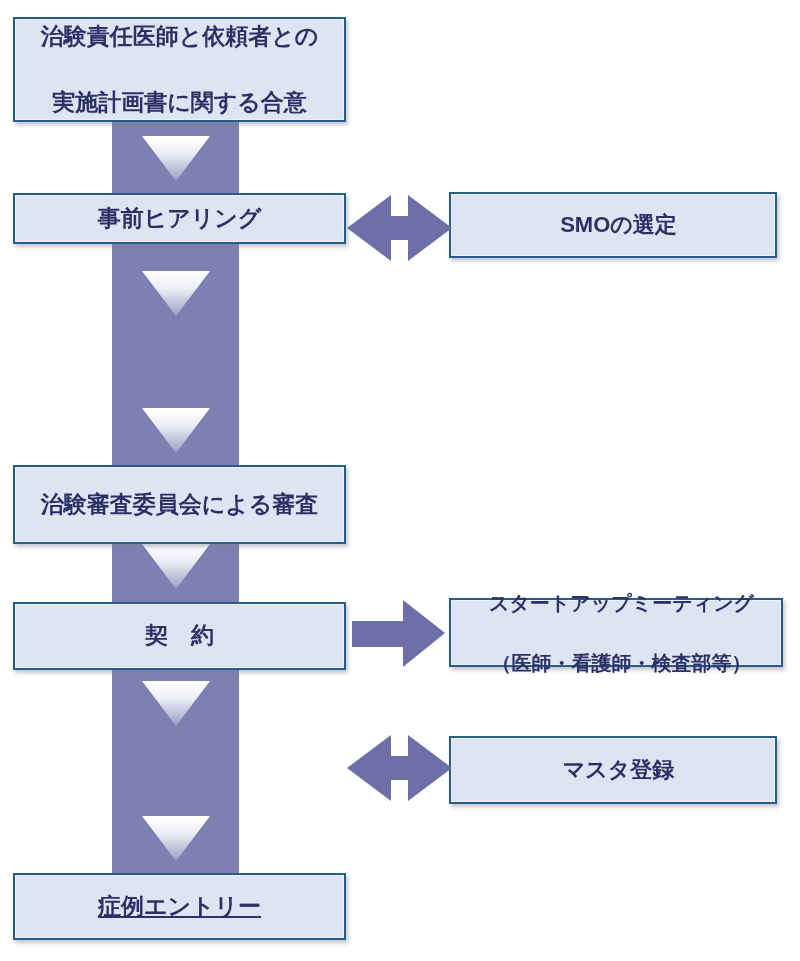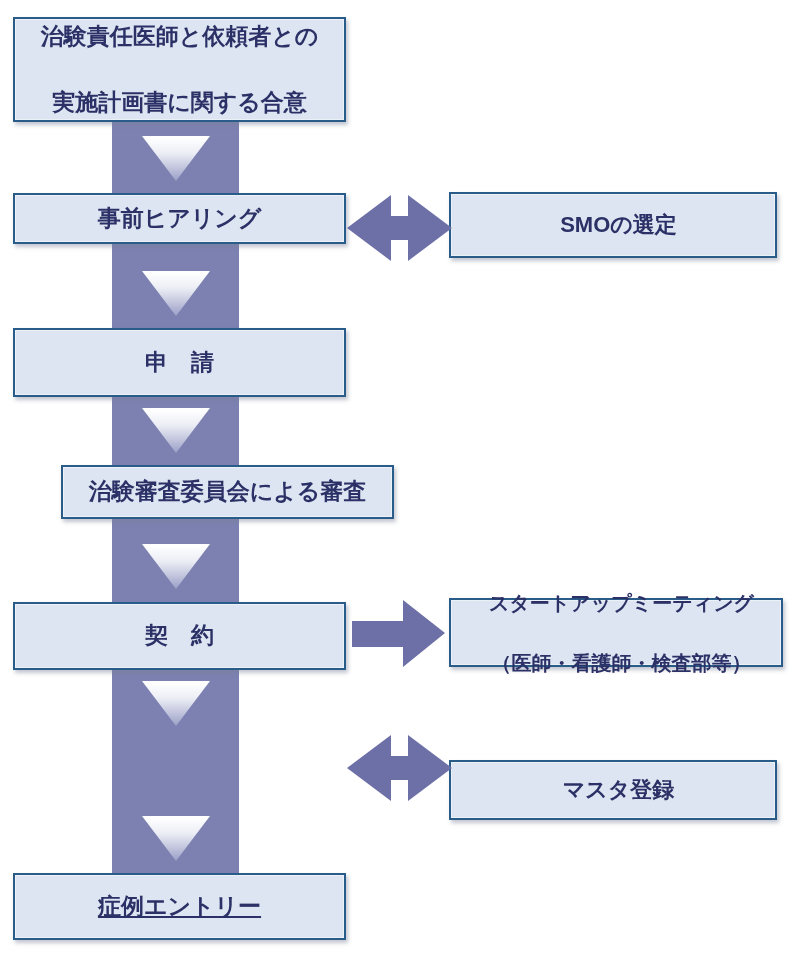--- a/index.html
+++ b/index.html
@@ -39,28 +39,28 @@
     font-weight:bold;
     text-align:center;
     line-height:1.45;
     gap:32px;
   }
   .box .ln{display:block;white-space:nowrap;}
   .left-col{left:13px;width:333px;font-size:23px;}
   .b1{top:17px;height:105px;}
   .b2{top:193px;height:51px;}
   .b3{top:328px;height:69px;}
-  .b4{top:465px;height:54px;margin-left:48px;}
+  .b4{top:465px;height:79px;}
   .b5{top:602px;height:68px;}
   .b6{top:737px;height:66px;}
   .b7{top:873px;height:67px;text-decoration:underline;}
   .right-col{left:449px;width:328px;font-size:22px;padding-left:11px;}
   .r1{top:192px;height:66px;}
   .r2{top:598px;height:69px;width:334px;font-size:20px;line-height:1.4;}
-  .r3{top:760px;height:60px;text-align:center;}
+  .r3{top:736px;height:68px;text-align:center;}
   
   .harrow{position:absolute;}
   .harrow svg{display:block;}
   .da1{left:347px;top:195px;}
   .ra1{left:352px;top:600px;}
   .da2{left:347px;top:735px;}
 </style>
 </head>
 <body>
 
@@ -74,23 +74,20 @@
   <div class="tri t4"></div>
   <div class="tri t5"></div>
   <div class="tri t6"></div>
 
   <div class="box left-col b1">
     <span class="ln">治験責任医師と依頼者との</span>
     <span class="ln">実施計画書に関する合意</span>
   </div>
   <div class="box left-col b2">
     <span class="ln">事前ヒアリング</span>
-  </div>
-  <div class="box left-col b3">
-    <span class="ln">申　請</span>
   </div>
   <div class="box left-col b4">
     <span class="ln">治験審査委員会による審査</span>
   </div>
   <div class="box left-col b5">
     <span class="ln">契　約</span>
   </div>
   <div class="box left-col b7">
     <span class="ln">症例エントリー</span>
   </div>

